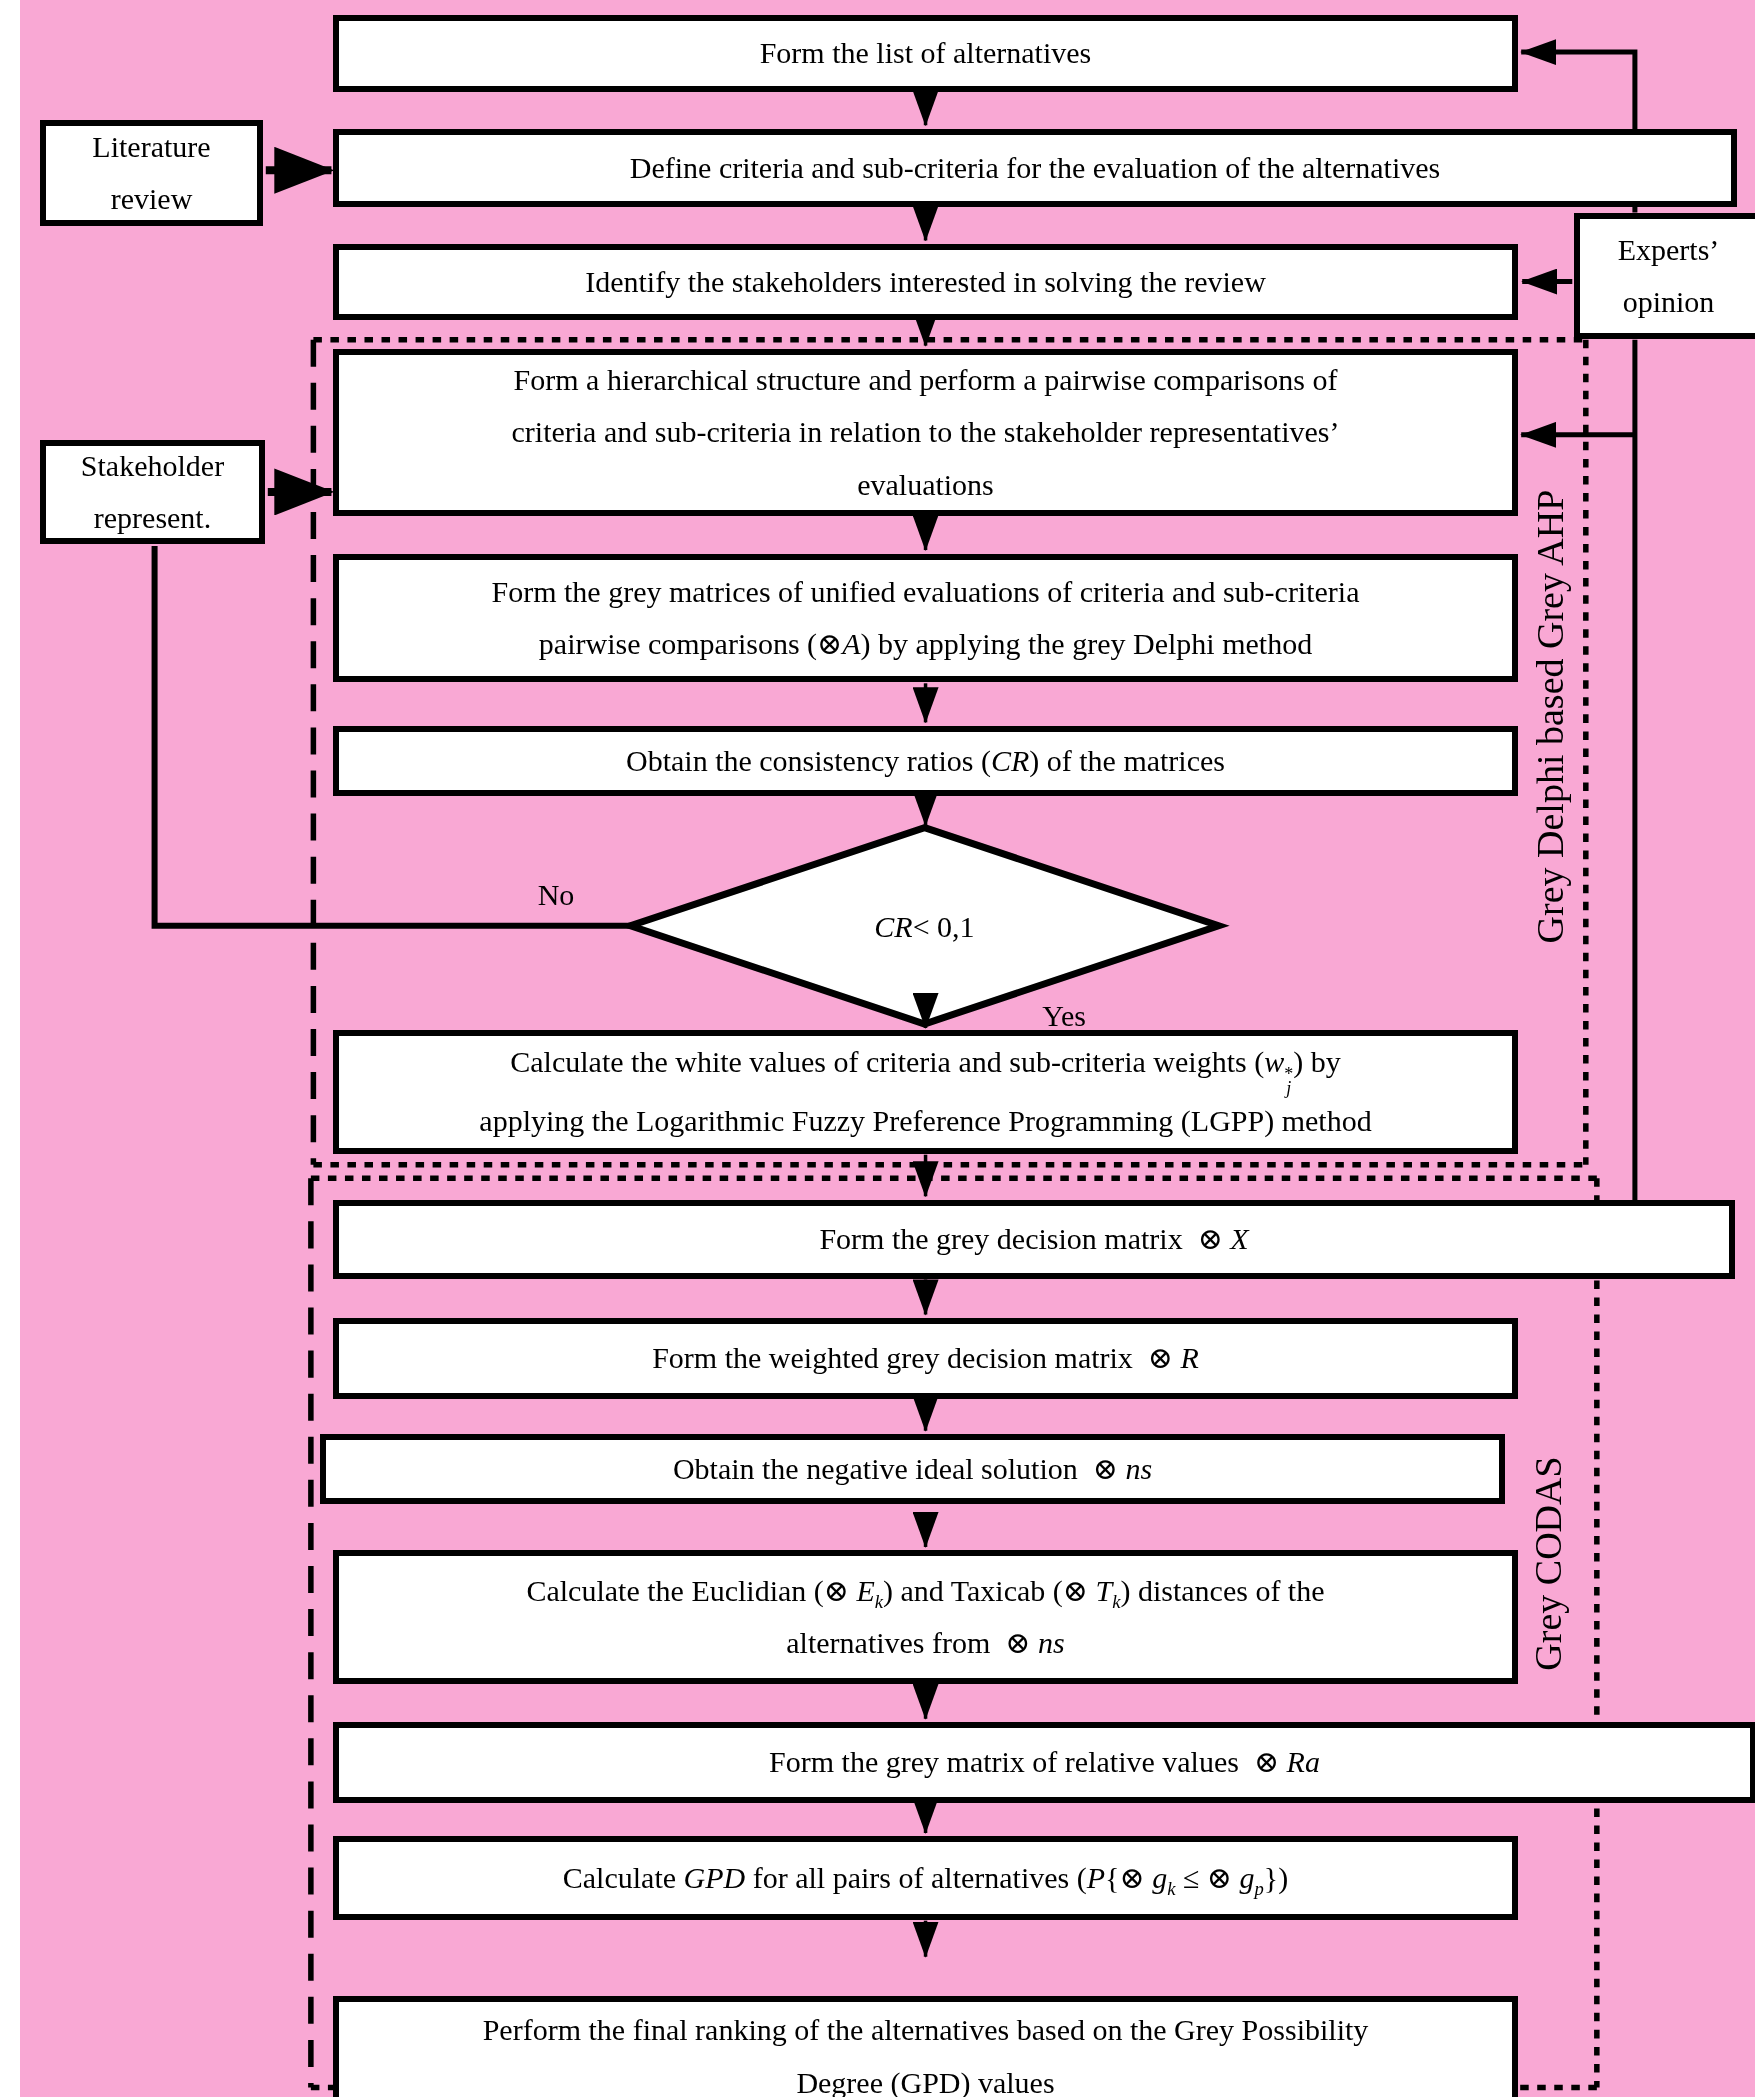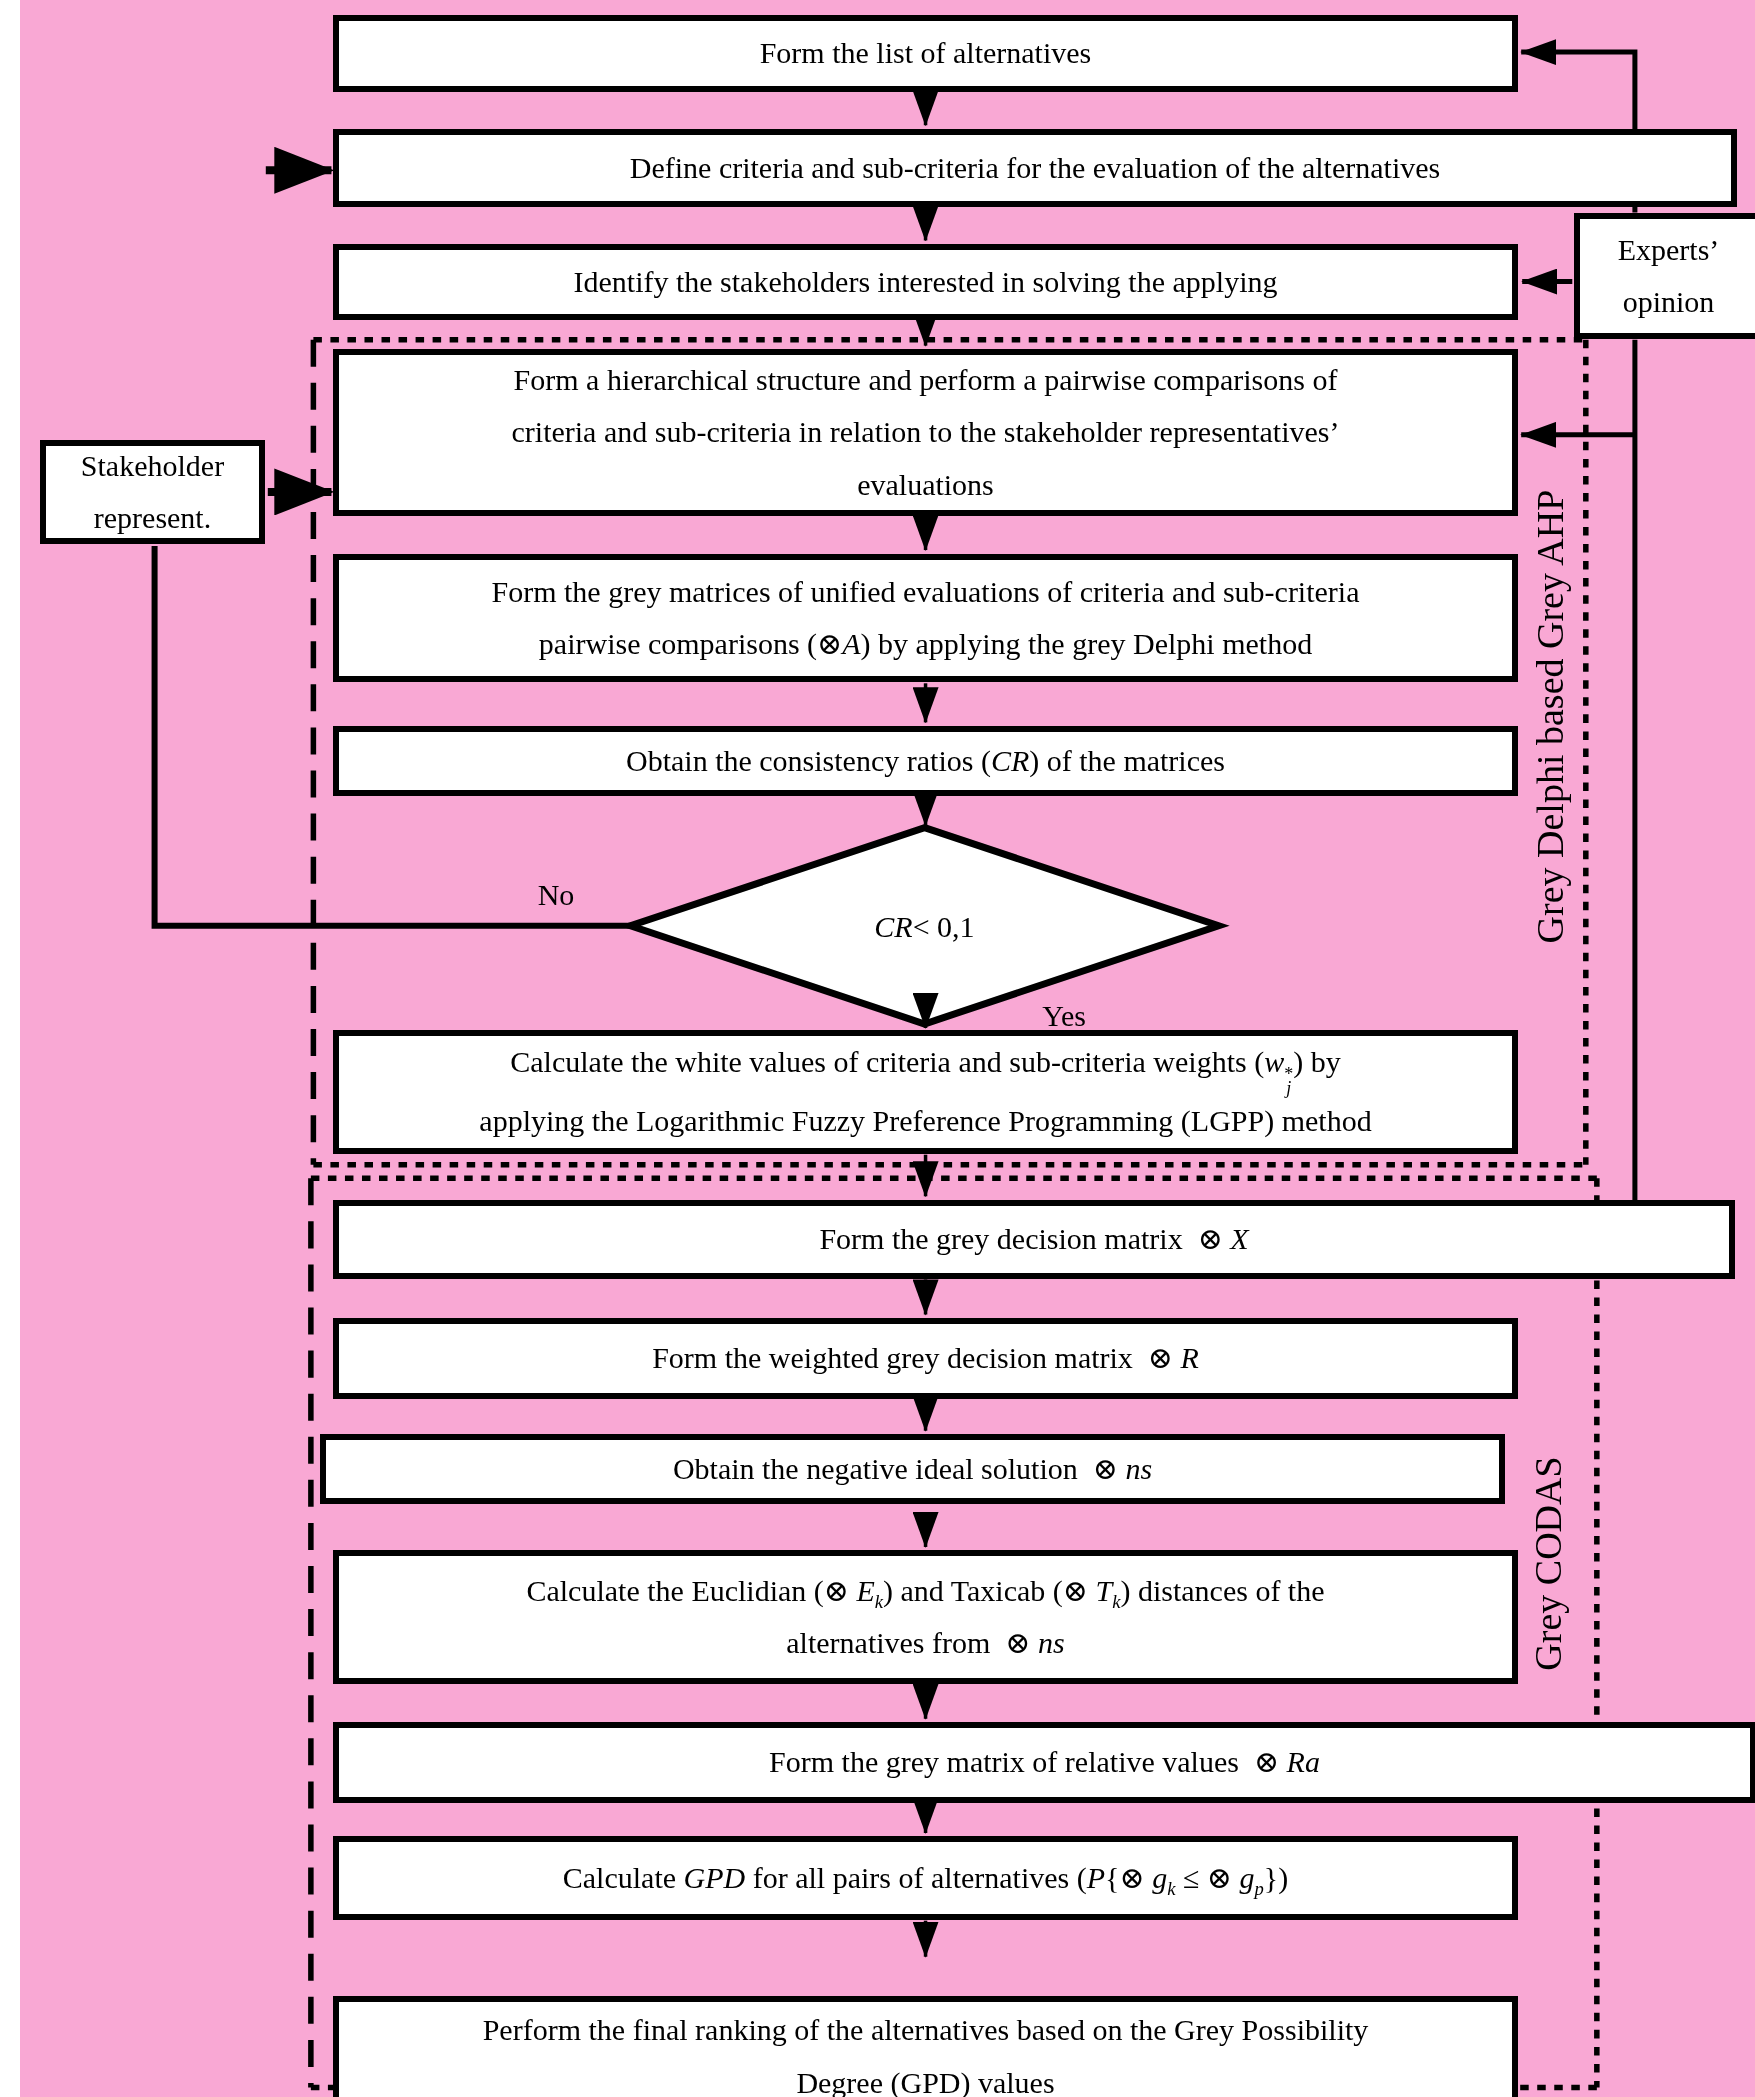--- a/index.html
+++ b/index.html
@@ -136,21 +136,21 @@
     </g>
   </svg>
 
   <div class="box b1">
     <span>Form the list of alternatives</span>
   </div>
   <div class="box b2">
     <span>Define criteria and sub-criteria for the evaluation of the alternatives</span>
   </div>
   <div class="box b3">
-    <span>Identify the stakeholders interested in solving the applying</span>
+    <span>Identify the stakeholders interested in solving the review</span>
   </div>
   <div class="box b4">
     <span>Form a hierarchical structure and perform a pairwise comparisons of<br>criteria and sub-criteria in relation to the stakeholder representatives’<br>evaluations</span>
   </div>
   <div class="box b5">
     <span>Form the grey matrices of unified evaluations of criteria and sub-criteria<br>pairwise comparisons (⊗<i>A</i>) by applying the grey Delphi method</span>
   </div>
   <div class="box b6">
     <span>Obtain the consistency ratios (<i>CR</i>) of the matrices</span>
   </div>
@@ -175,20 +175,23 @@
   <div class="box b12">
     <span>Form the grey matrix of relative values&nbsp; ⊗ <i>Ra</i></span>
   </div>
   <div class="box b13">
     <span>Calculate <i>GPD</i> for all pairs of alternatives (<i>P</i>{⊗ <i>g</i><sub><i>k</i></sub> ≤ ⊗ <i>g</i><sub><i>p</i></sub>})</span>
   </div>
   <div class="box b14">
     <span>Perform the final ranking of the alternatives based on the Grey Possibility<br>Degree (GPD) values</span>
   </div>
 
+  <div class="box lit">
+    <span>Literature<br>review</span>
+  </div>
   <div class="box stake">
     <span>Stakeholder<br>represent.</span>
   </div>
   <div class="box exp">
     <span>Experts’<br>opinion</span>
   </div>
 
   <div class="floating dlabel"><i>CR</i> &lt; 0,1</div>
   <div class="floating no">No</div>
   <div class="floating yes">Yes</div>

